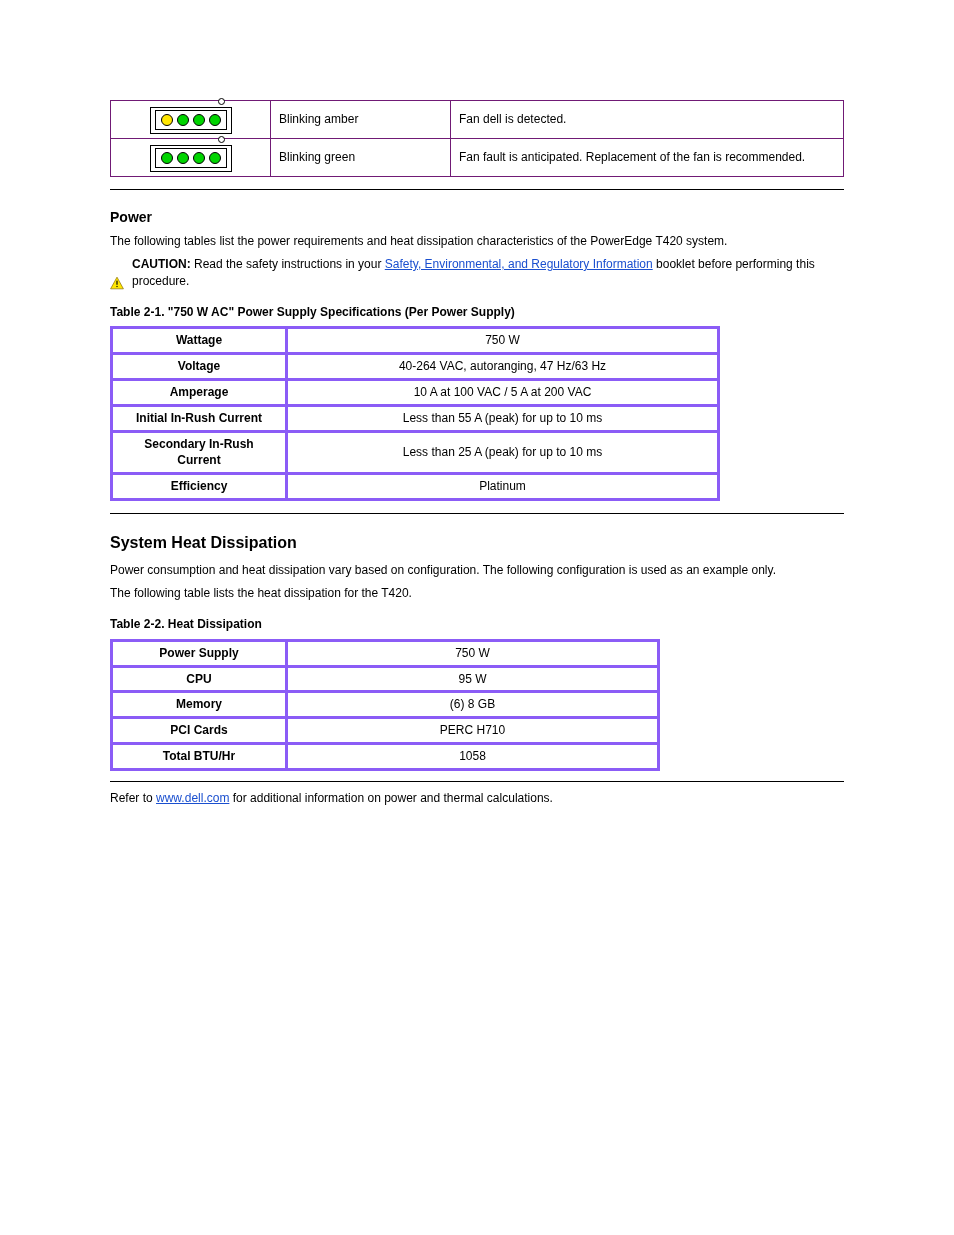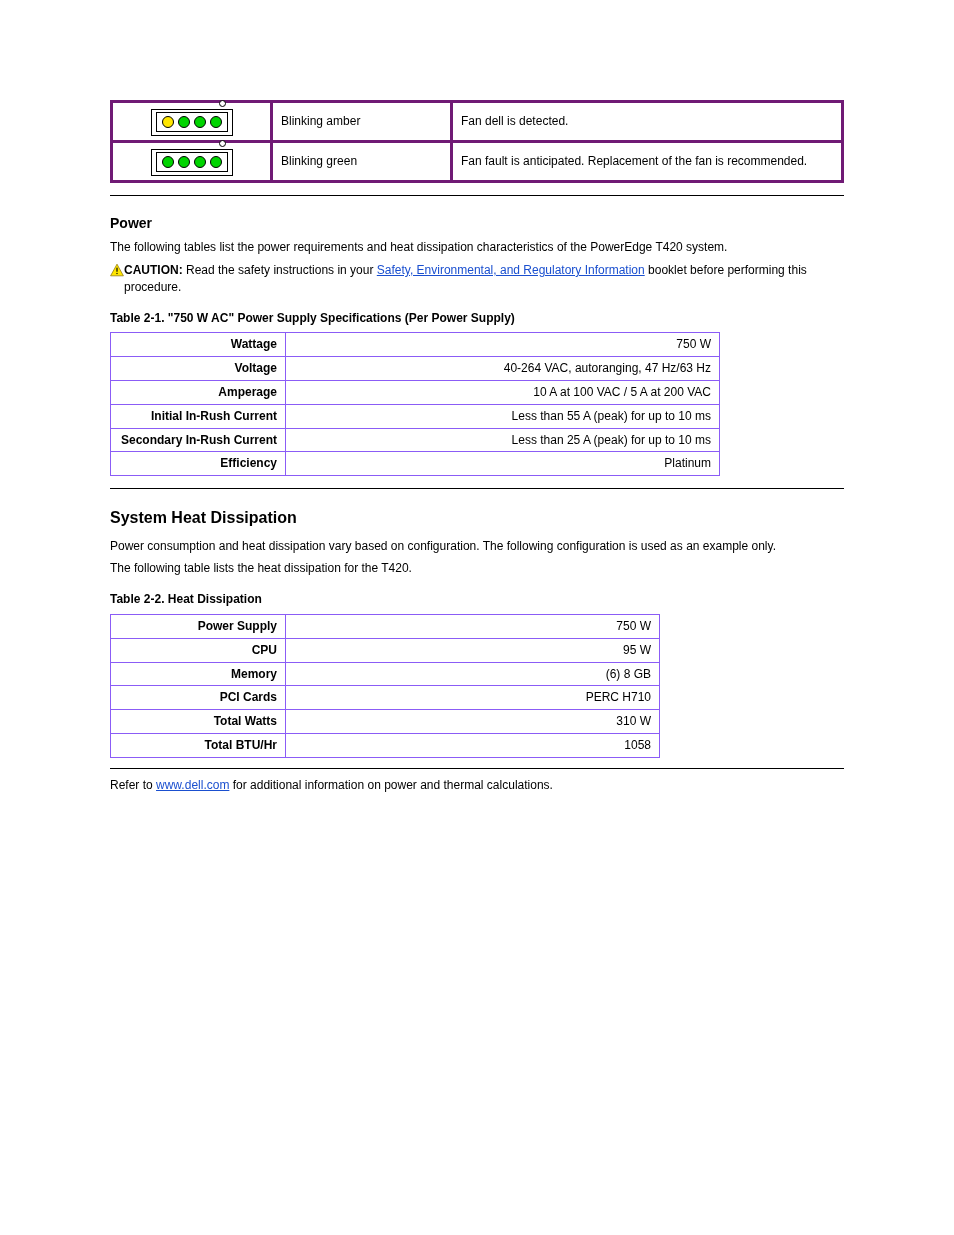--- a/index.html
+++ b/index.html
@@ -29,22 +29,22 @@
   }
   h3.subhead {
     font-size: 16px;
     font-weight: bold;
     margin: 14px 0 8px 0;
   }
   p.body-text { margin: 6px 0; }
   a.link { color: #1a4fcf; text-decoration: underline; cursor: pointer; }
   .caution-row {
     display: flex;
-    align-items: flex-start;
-    gap: 0;
+    align-items: flex-end;
+    gap: 8px;
     margin: 6px 0 10px 0;
   }
   .caution-icon {
     flex: 0 0 auto;
     width: 14px; height: 14px;
     margin-top: 1px;
   }
   .caution-text { flex: 1; }
   .caution-text b { font-weight: bold; }
   .tbl-caption {
@@ -52,37 +52,37 @@
     font-weight: bold;
     margin: 14px 0 6px 0;
   }
   
   table.led-table {
     border-collapse: collapse;
     width: 100%;
     margin-bottom: 4px;
   }
   table.led-table td {
-    border: 3px solid #701a75;
+    border: 1px solid #701a75;
     padding: 4px 8px;
     vertical-align: middle;
   }
   table.led-table td.col-img { width: 160px; text-align: center; padding: 6px 8px 4px 8px; }
   table.led-table td.col-mid { width: 180px; }
   table.led-table td.col-desc { }
   
   table.data-table {
     border-collapse: collapse;
     width: 610px;
     margin-bottom: 4px;
   }
   table.data-table th, table.data-table td {
-    border: 1px solid #8b5cf6;
+    border: 3px solid #8b5cf6;
     padding: 3px 8px;
-    text-align: right;
+    text-align: center;
     font-size: 12px;
   }
   table.data-table th {
     font-weight: bold;
   }
   table.data-table .col1 { width: 175px; }
   
   .led-module {
     display: inline-block;
     position: relative;
@@ -216,24 +216,20 @@
       </tr>
     <tr>
         <th class="col1">Memory</th>
         <td>(6) 8 GB</td>
       </tr>
     <tr>
         <th class="col1">PCI Cards</th>
         <td>PERC H710</td>
       </tr>
     <tr>
-        <th class="col1">Total Watts</th>
-        <td>310 W</td>
-      </tr>
-    <tr>
         <th class="col1">Total BTU/Hr</th>
         <td>1058</td>
       </tr>
   </tbody>
 </table>
 
 <hr class="light-rule">
 
 <p class="body-text">
   <span>Refer to </span><a class="link">www.dell.com</a><span> for additional information on power and thermal calculations.</span>

